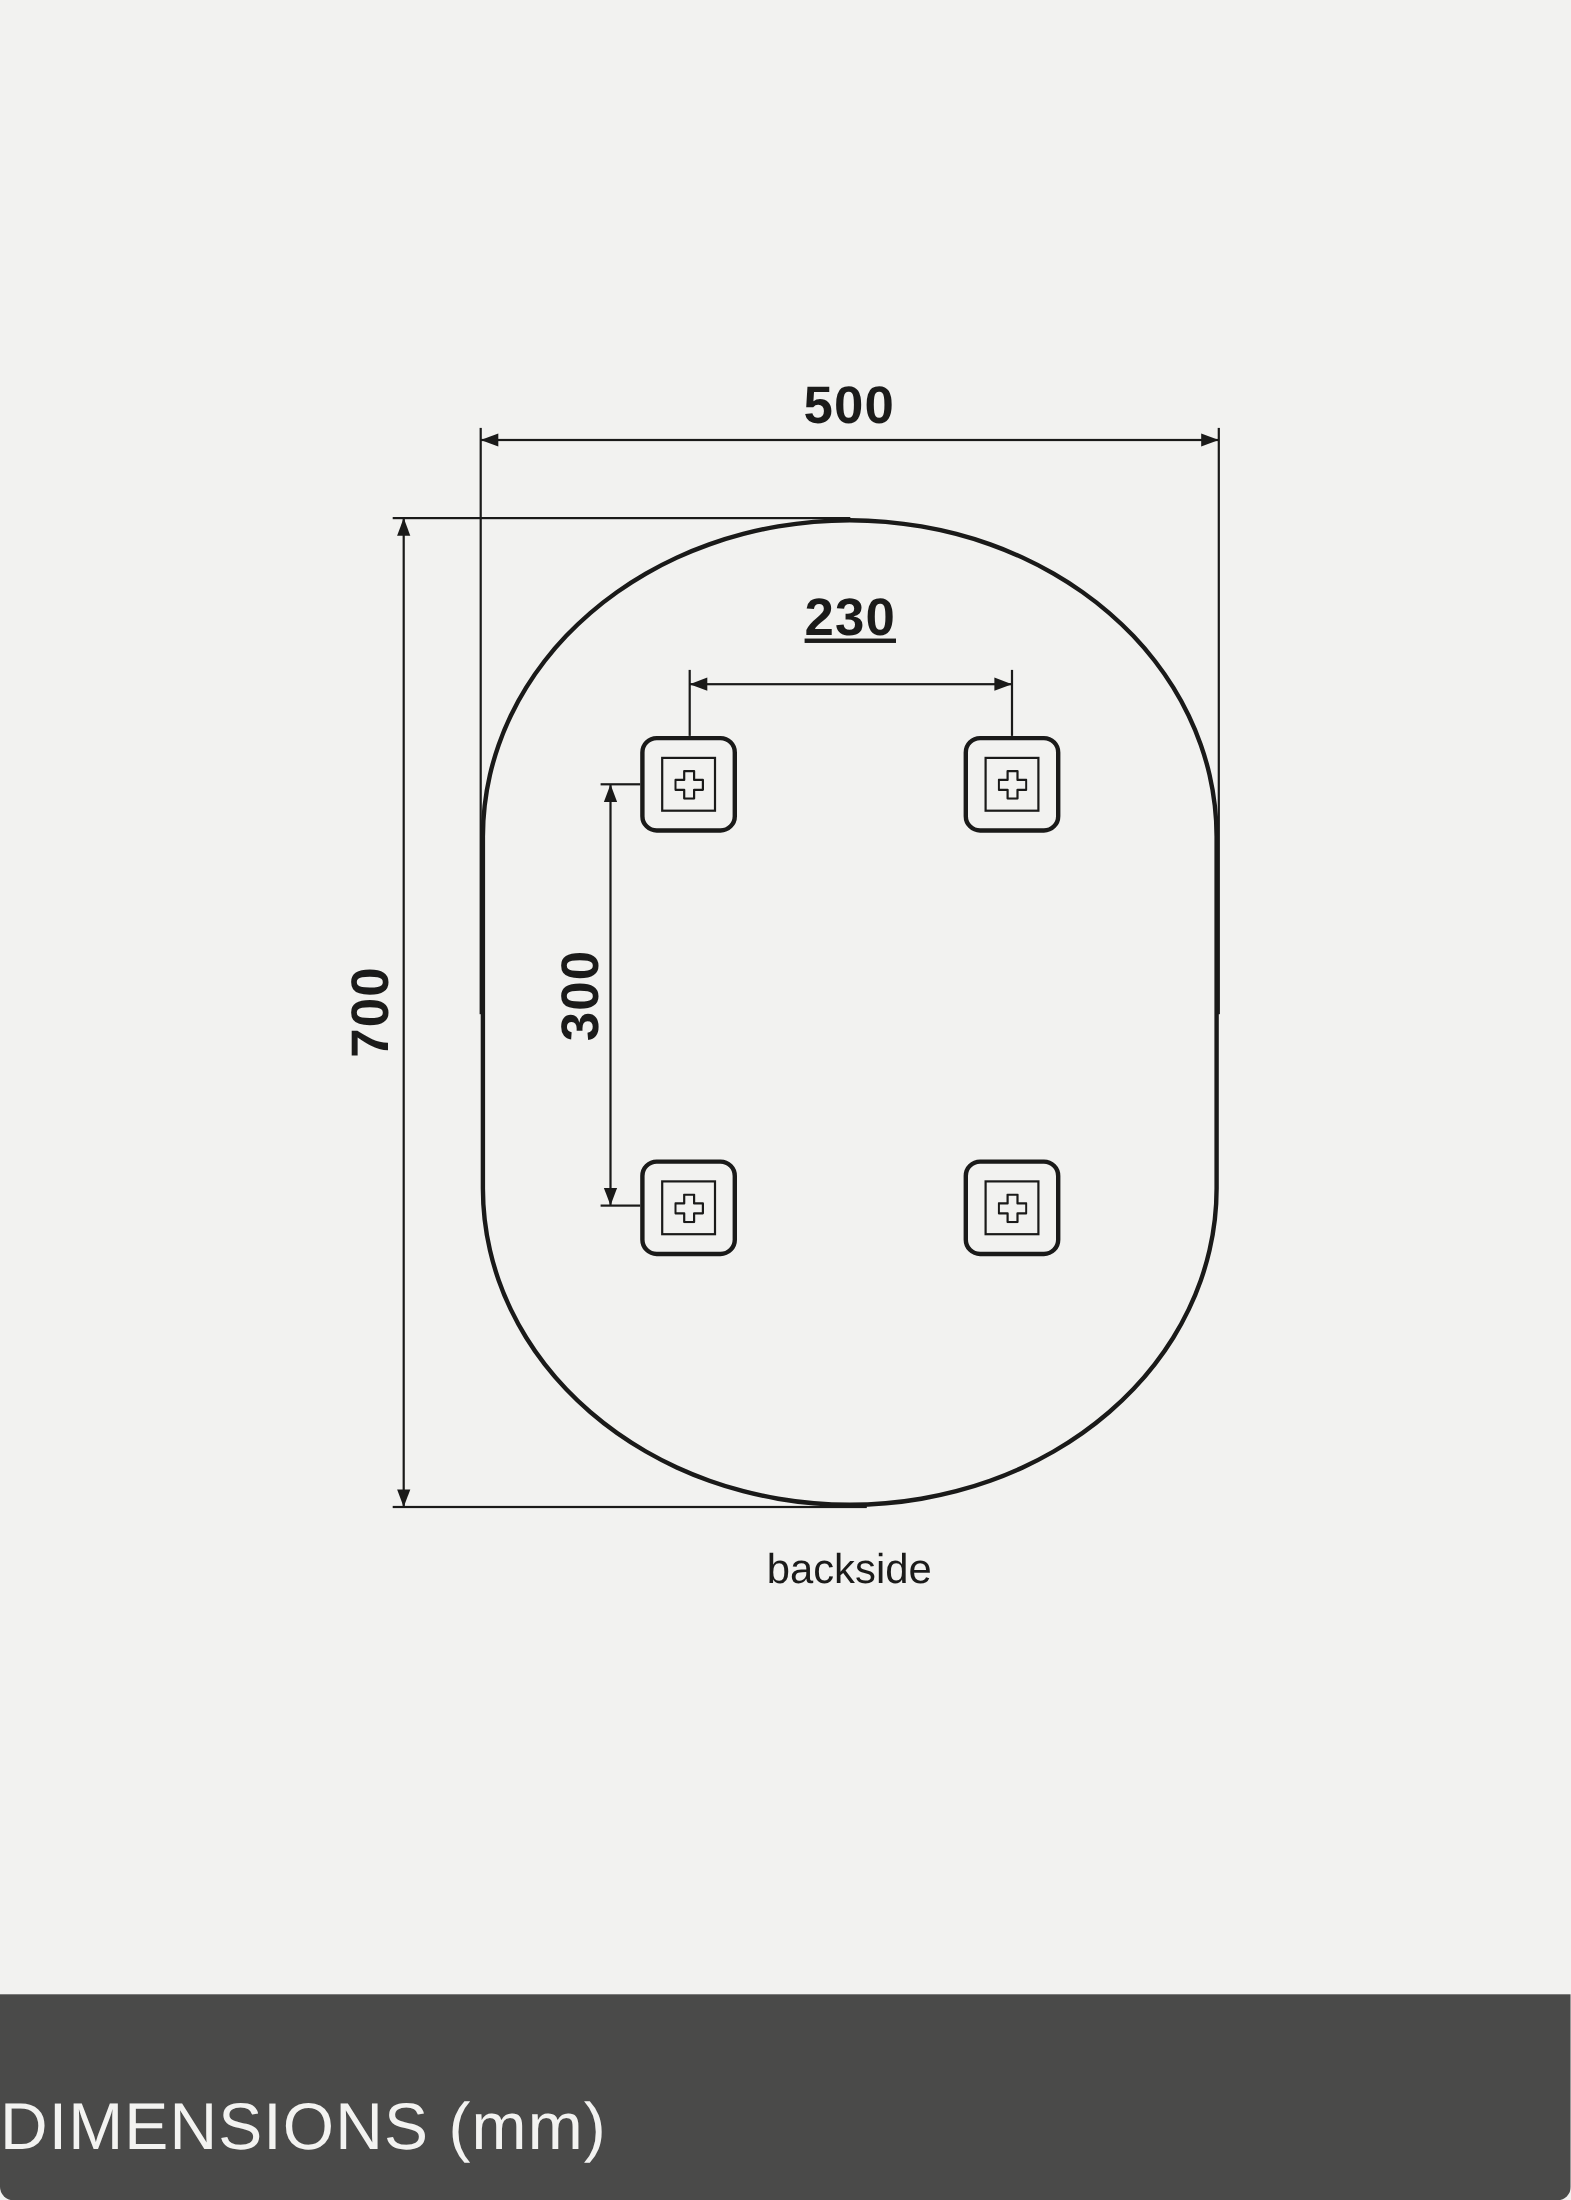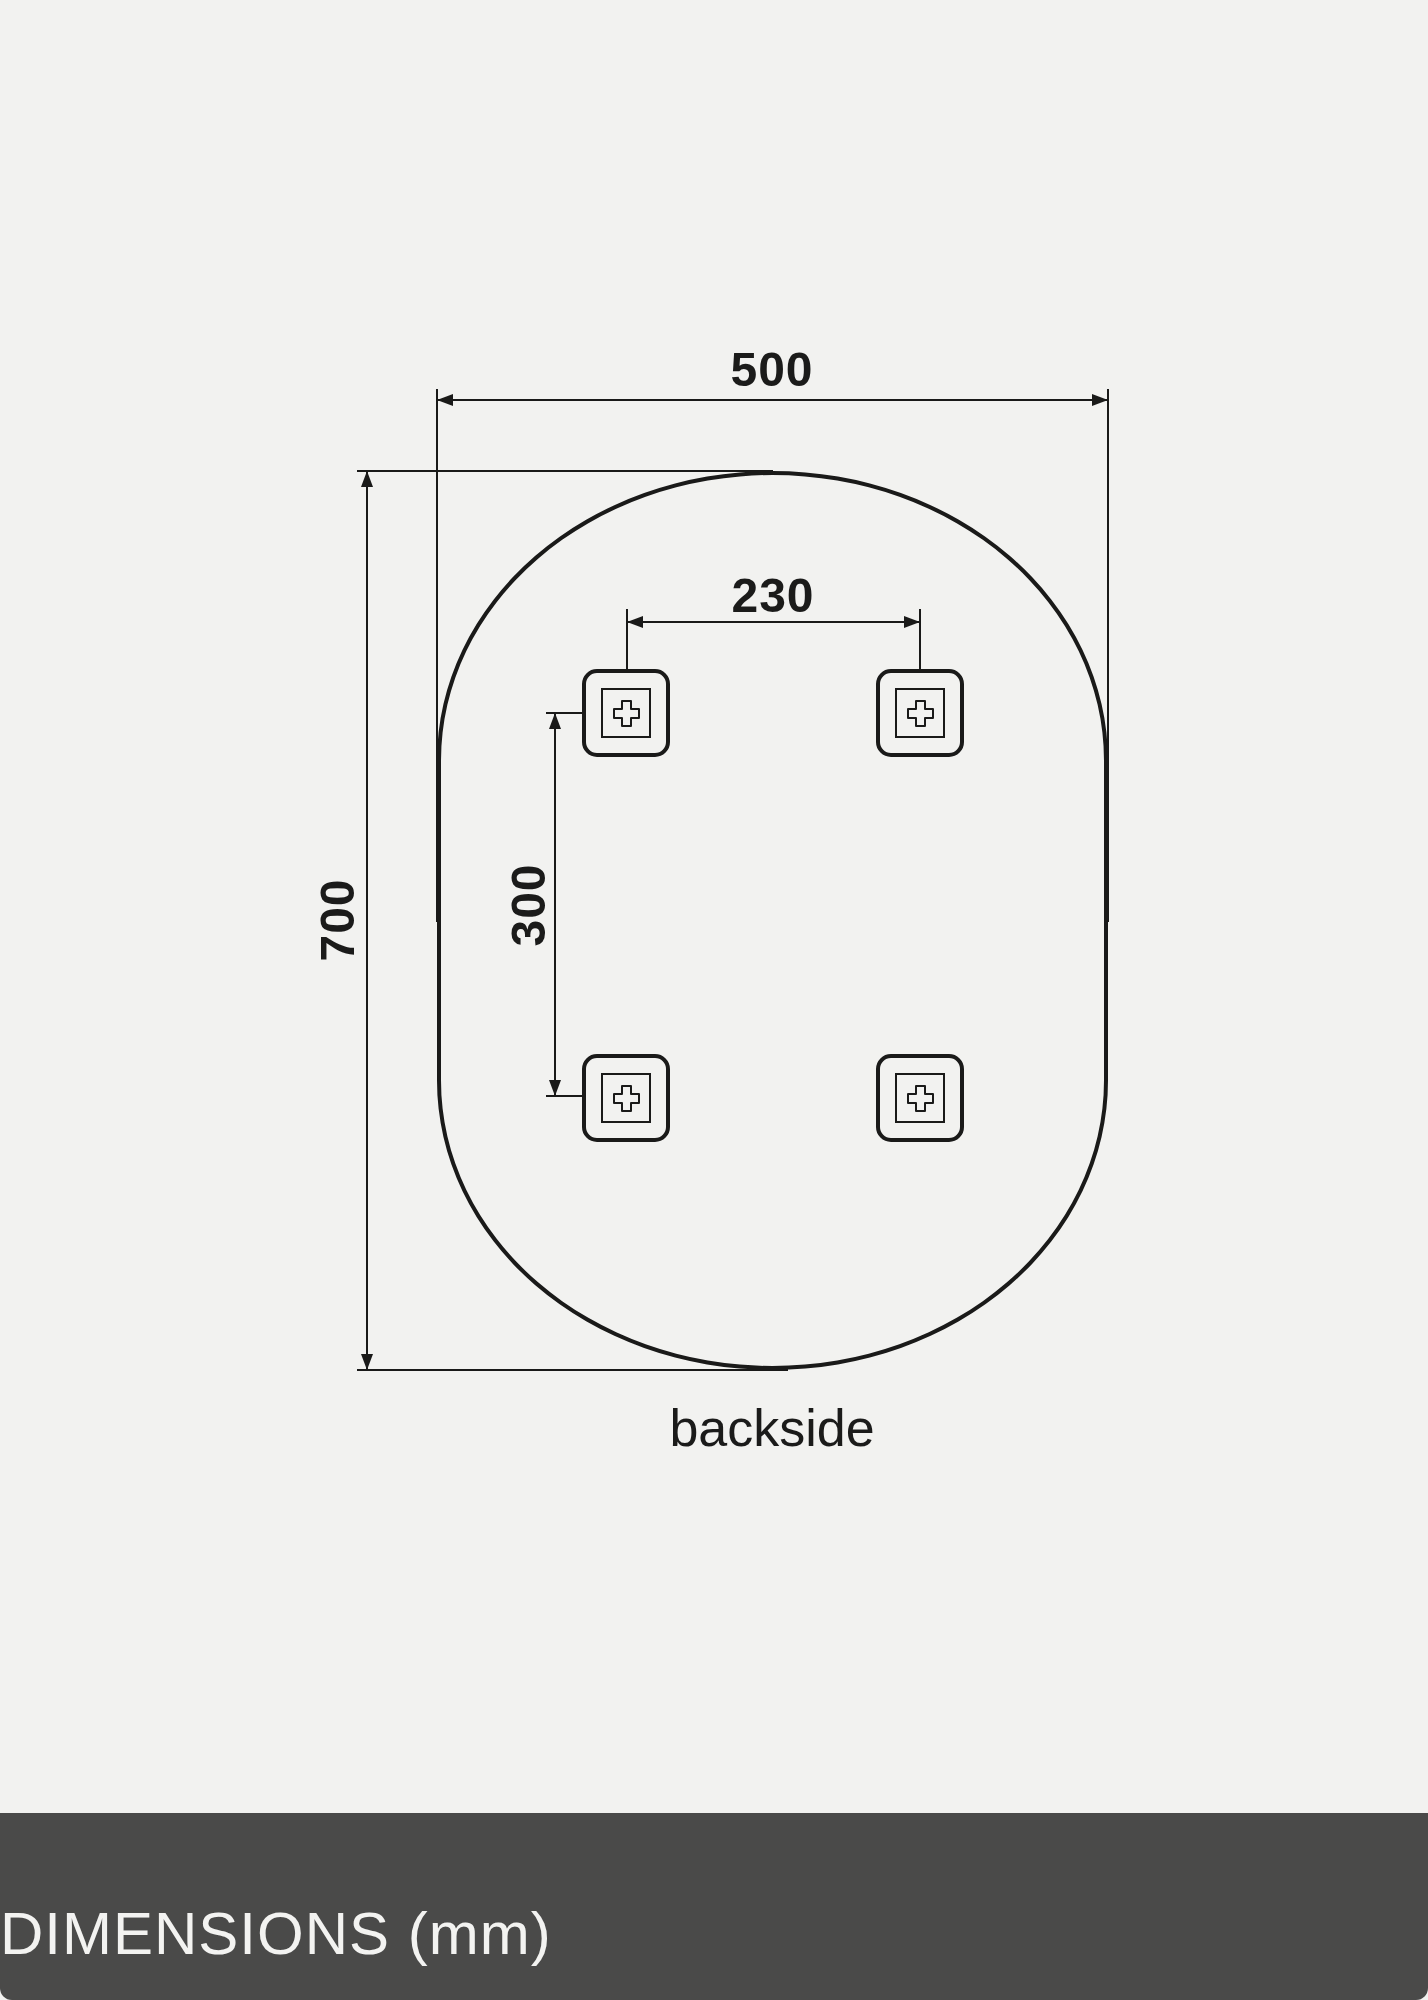--- a/index.html
+++ b/index.html
@@ -43,21 +43,21 @@
     font-weight: 700;
     letter-spacing: 1px;
     color: var(--text, #1b1b1a);
     white-space: nowrap;
   }
   .dim-label.rot { transform: translate(-50%, -50%) rotate(-90deg); }
   .view-label {
     position: absolute;
     left: 772px; top: 1428px;
     transform: translate(-50%, -50%);
-    font-size: 52px;
+    font-size: 38px;
     font-weight: 400;
     color: var(--text, #1b1b1a);
     white-space: nowrap;
   }
   
   .bracket {
     position: absolute;
     width: 88px; height: 88px;
     border: 4px solid var(--line, #1a1a19);
     border-radius: 15px;
@@ -106,21 +106,21 @@
   <div>
     <div class="dim-label rot" style="left:337px; top:920px;">700</div>
     <div class="vline" style="left:366px; top:471px; height:899px;"></div>
     <div class="arr arr-up" style="left:361px; top:471px;"></div>
     <div class="arr arr-down" style="left:361px; top:1354px;"></div>
     <div class="ext-h" style="left:357px; top:470px; width:416px;"></div>
     <div class="ext-h" style="left:357px; top:1369px; width:431px;"></div>
   </div>
 
   <div>
-    <div class="dim-label" style="left:773px; top:595px;">230</div>
+    <div class="dim-label" style="left:773px; top:562px;text-decoration:underline;">230</div>
     <div class="hline" style="left:627px; top:621px; width:293px;"></div>
     <div class="arr arr-left" style="left:627px; top:616px;"></div>
     <div class="arr arr-right" style="left:904px; top:616px;"></div>
     <div class="ext-v" style="left:626px; top:609px; height:60px;"></div>
     <div class="ext-v" style="left:919px; top:609px; height:60px;"></div>
   </div>
 
   <div>
     <div class="dim-label rot" style="left:528px; top:905px;">300</div>
     <div class="vline" style="left:554px; top:713px; height:383px;"></div>

